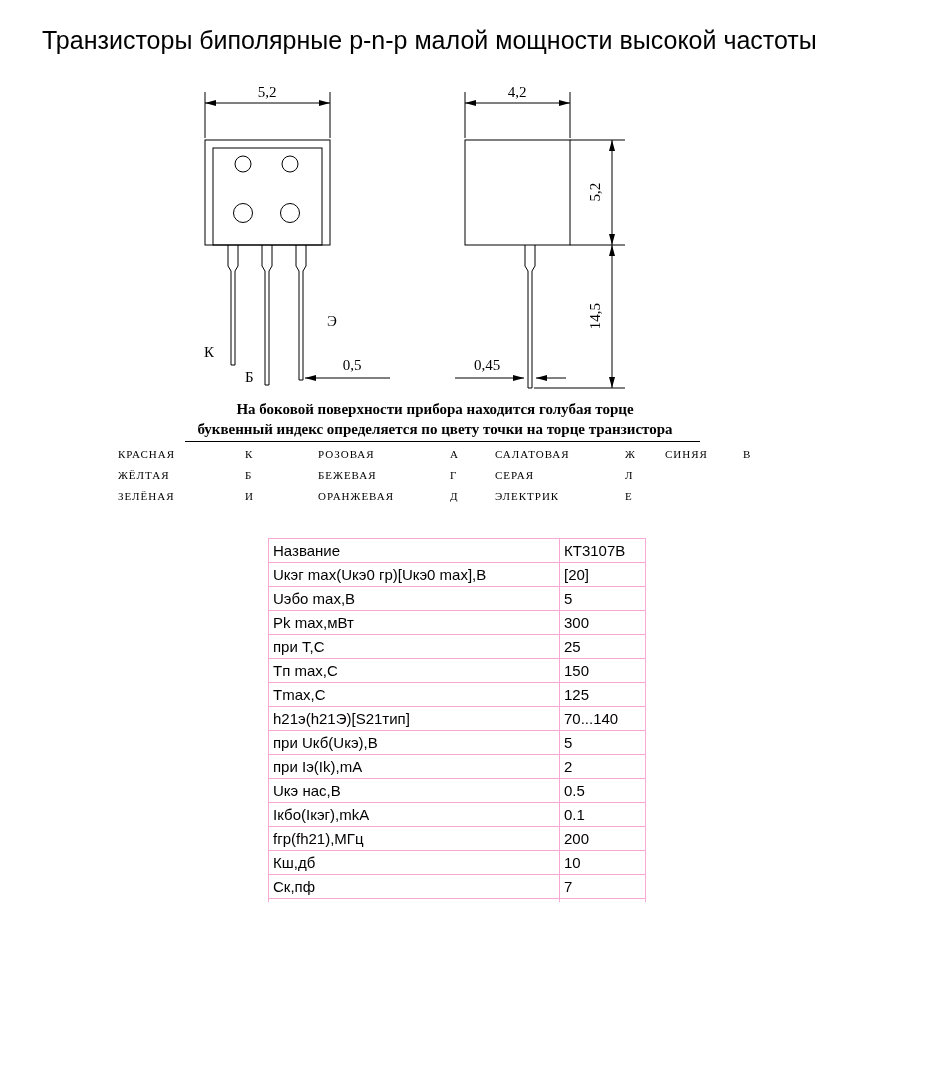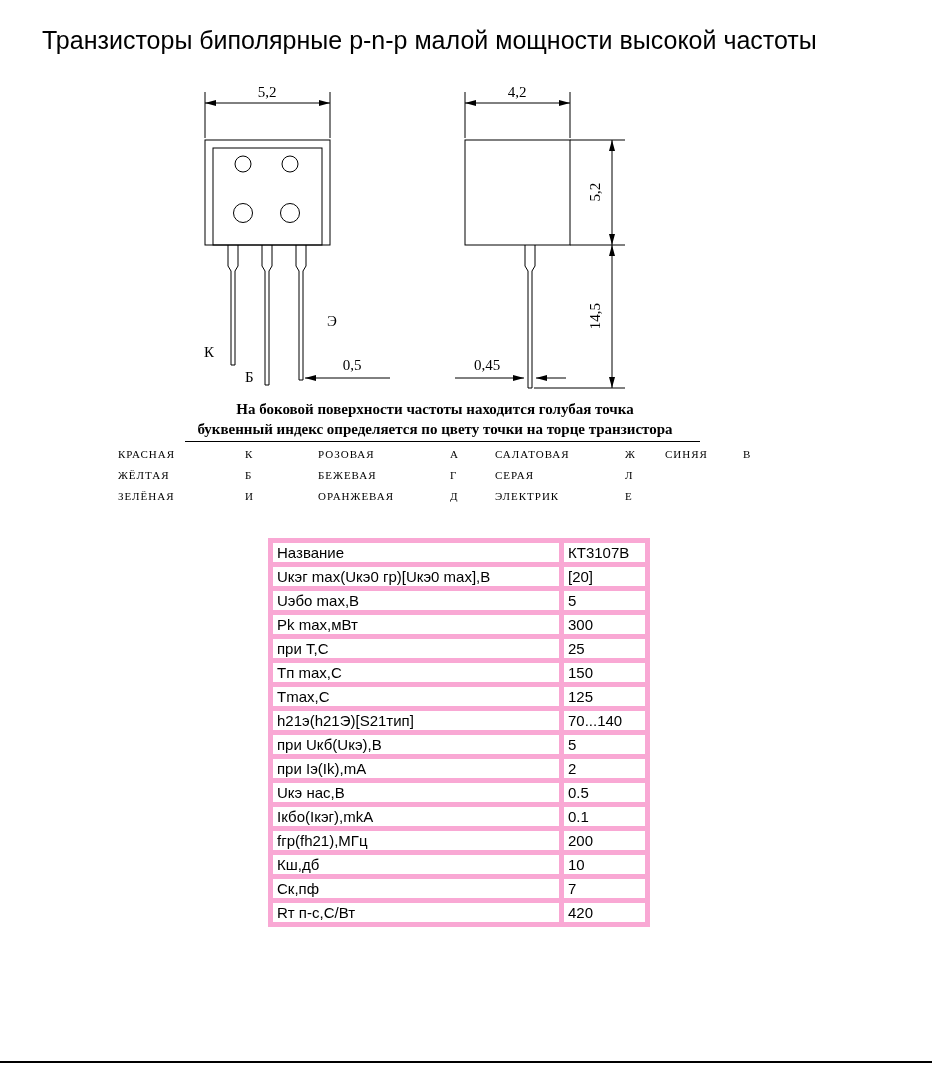--- a/index.html
+++ b/index.html
@@ -1,18 +1,18 @@
 <!DOCTYPE html>
 <html><head>
 <meta charset="utf-8">
 <style>
   * { margin:0; padding:0; box-sizing:border-box; }
   html,body { background:#fff; }
   .page {
-    position:relative; width:932px; height:1071px; background:#ffffff;
+    position:relative; width:932px; height:902px; background:#ffffff;
     font-family:"Liberation Sans", sans-serif; color:#000; overflow:hidden;padding-left:48px;
   }
   .title {
     position:absolute; left:42px; top:26px; font-size:25px; font-weight:normal;
     white-space:nowrap;
   }
   .drawings { position:absolute; left:0; top:78px; }
   svg text { font-family:"Liberation Serif", serif; font-size:15px; fill:#000; }
   .notes {
     position:absolute; left:115px; top:399px; width:640px; text-align:center;
@@ -26,21 +26,21 @@
   .color-table {
     position:absolute; left:118px; top:448px; border-collapse:collapse;
     font-family:"Liberation Serif", serif; font-size:11px; letter-spacing:1px;
   }
   .color-table td { height:21px; padding:0; vertical-align:top; white-space:nowrap; }
   .param-table {
     position:absolute; left:268px; top:538px; border-collapse:collapse;
     font-size:15px; table-layout:fixed;
   }
   .param-table td {
-    border:5px solid #f9a8d4; height:24px; padding:0 4px; text-align:left;
+    border:1px solid #f9a8d4; height:24px; padding:0 4px; text-align:left;
     white-space:nowrap; overflow:hidden;
   }
   .param-table .name-col { width:291px; }
   .param-table .val-col  { width:86px;  }
   .bottom-rule {
     position:absolute; left:0; top:1061px; width:932px; height:0;
     border-top:2px solid #000;
   }
 </style>
 </head>
@@ -93,21 +93,21 @@
       <text x="327" y="248">Э</text>
       <text x="352" y="292" text-anchor="middle">0,5</text>
       <text x="517" y="19" text-anchor="middle">4,2</text>
       <text x="600" y="114" text-anchor="middle" transform="rotate(-90 600 114)">5,2</text>
       <text x="600" y="238" text-anchor="middle" transform="rotate(-90 600 238)">14,5</text>
       <text x="487" y="292" text-anchor="middle">0,45</text>
     </g>
   </svg>
 
   <div class="notes">
-    <div class="note">На боковой поверхности частоты находится  голубая точка</div>
+    <div class="note">На боковой поверхности прибора находится  голубая торце</div>
     <div class="note">буквенный индекс определяется по цвету точки на торце транзистора</div>
   </div>
   <div class="notes-rule"></div>
 
   <table class="color-table">
     <colgroup>
       <col style="width:127px">
         <col style="width:73px">
       <col style="width:132px">
         <col style="width:45px">

